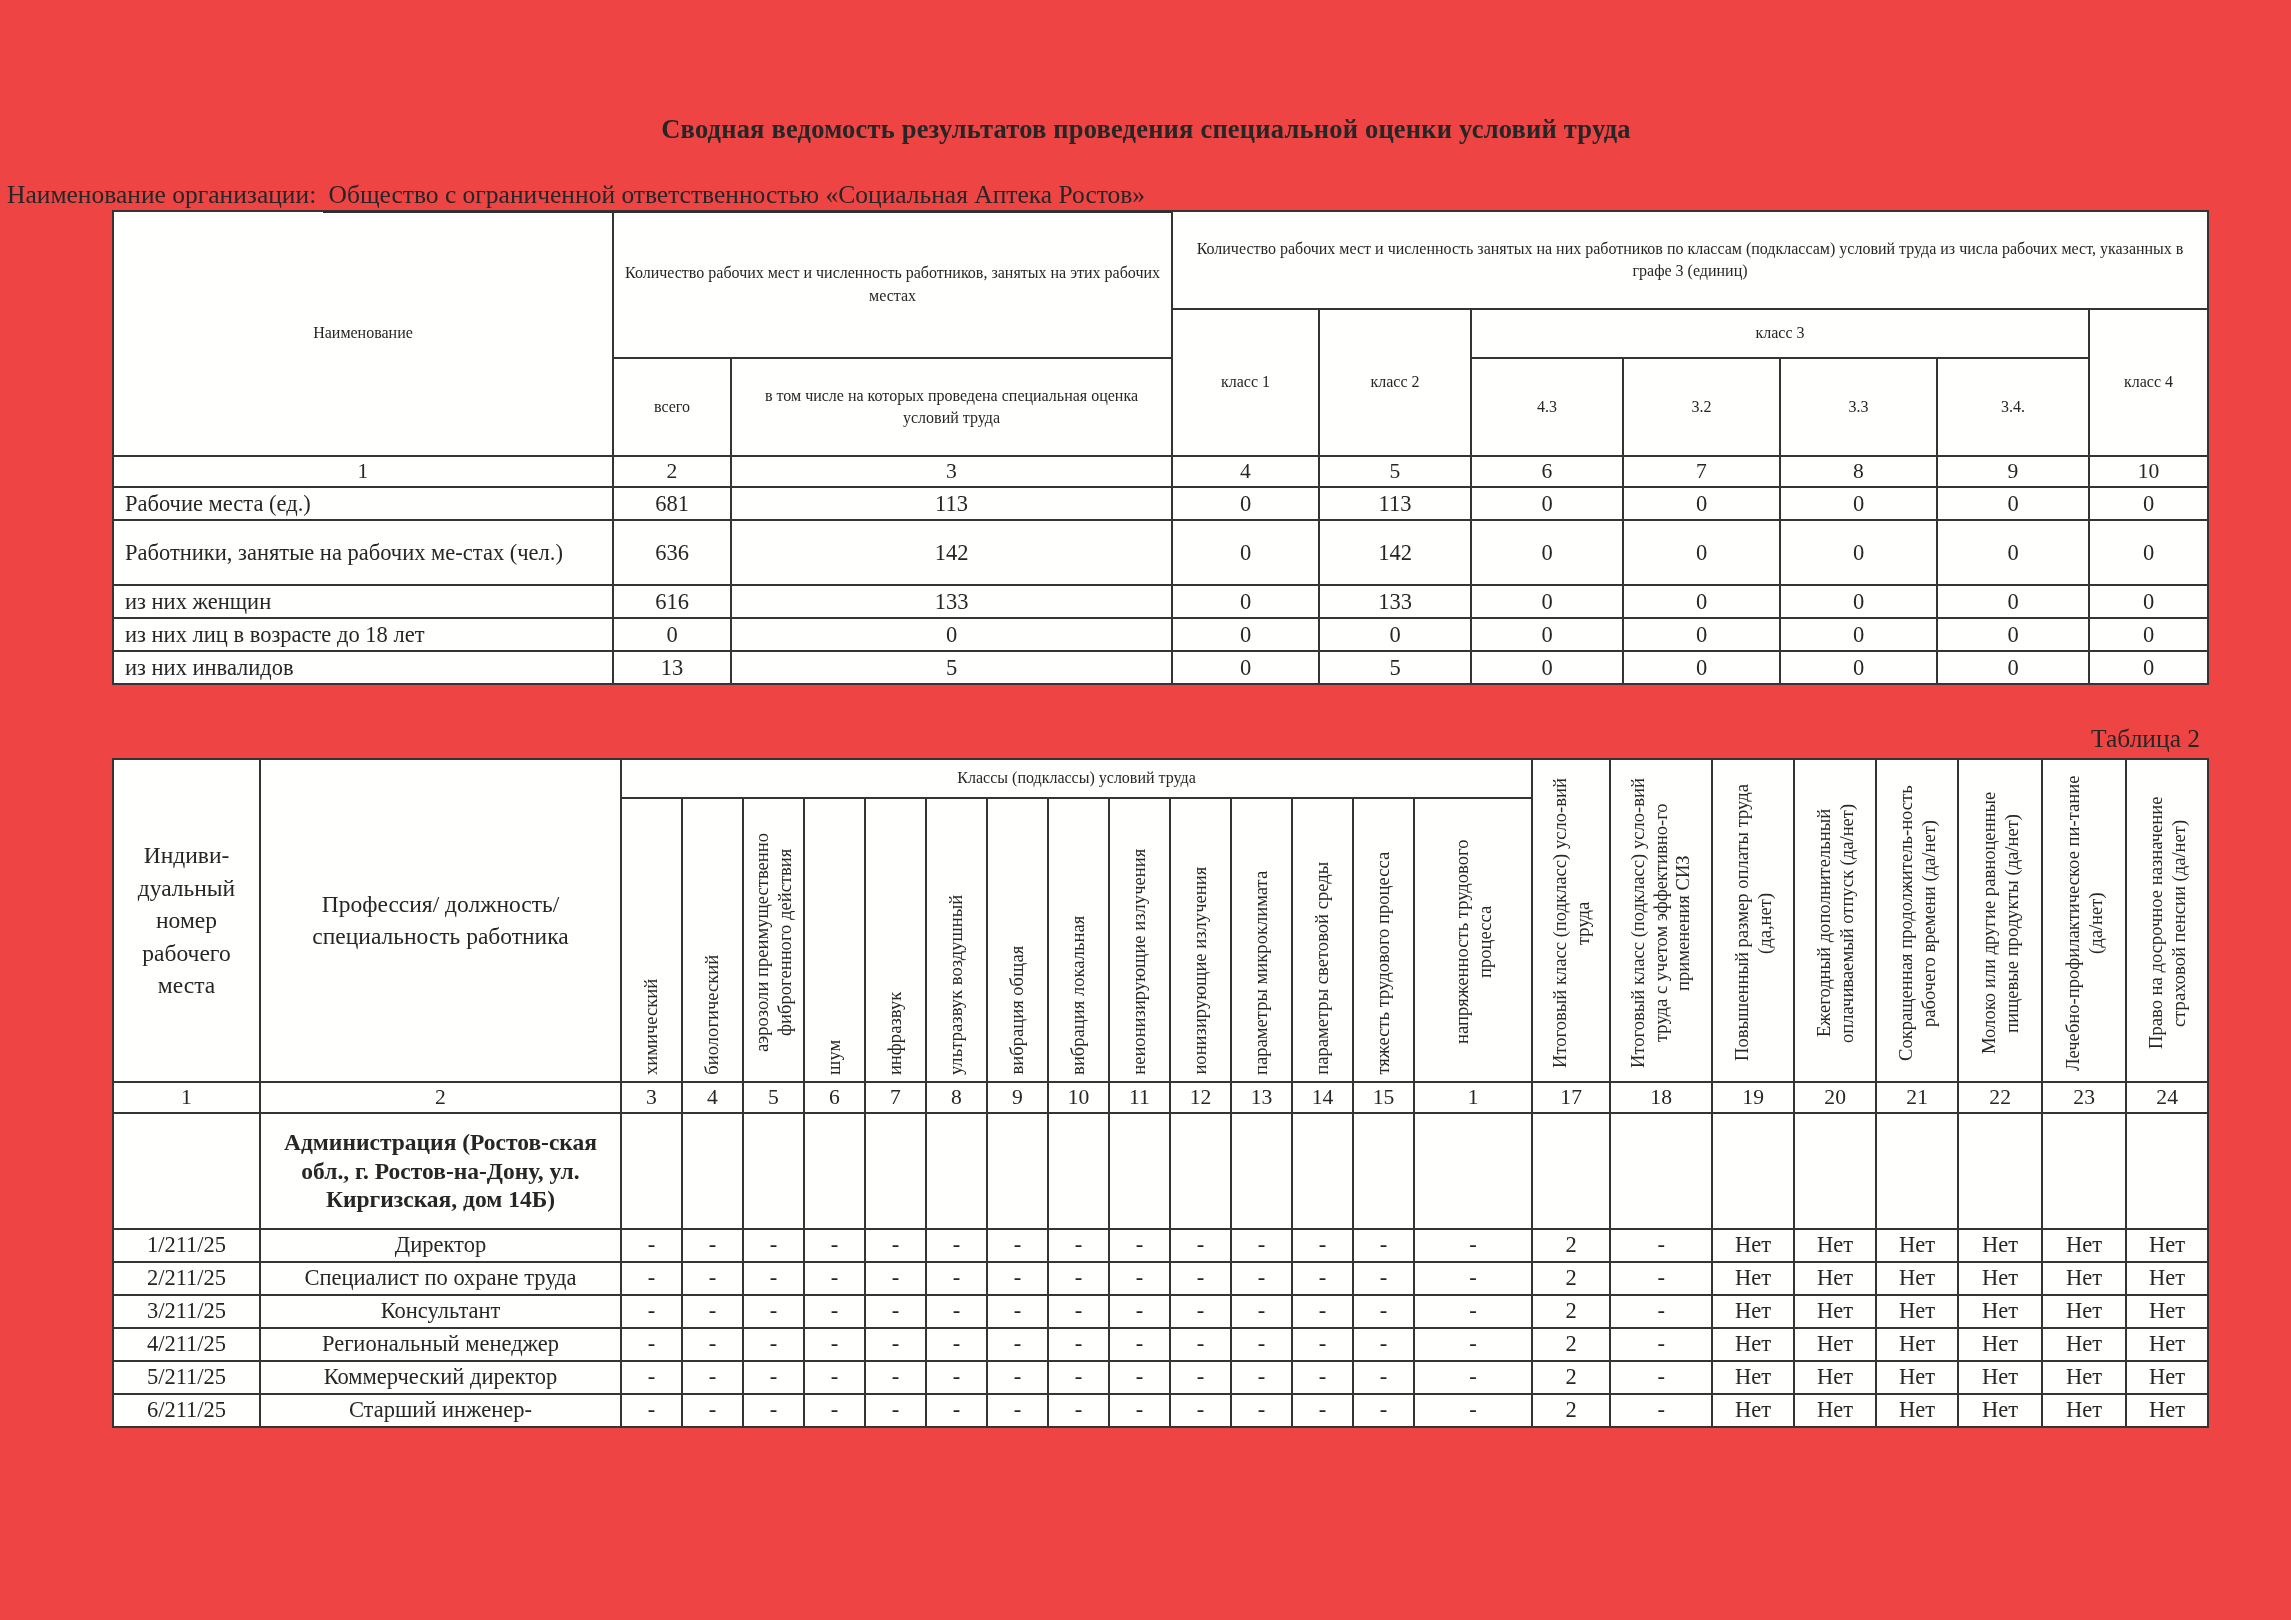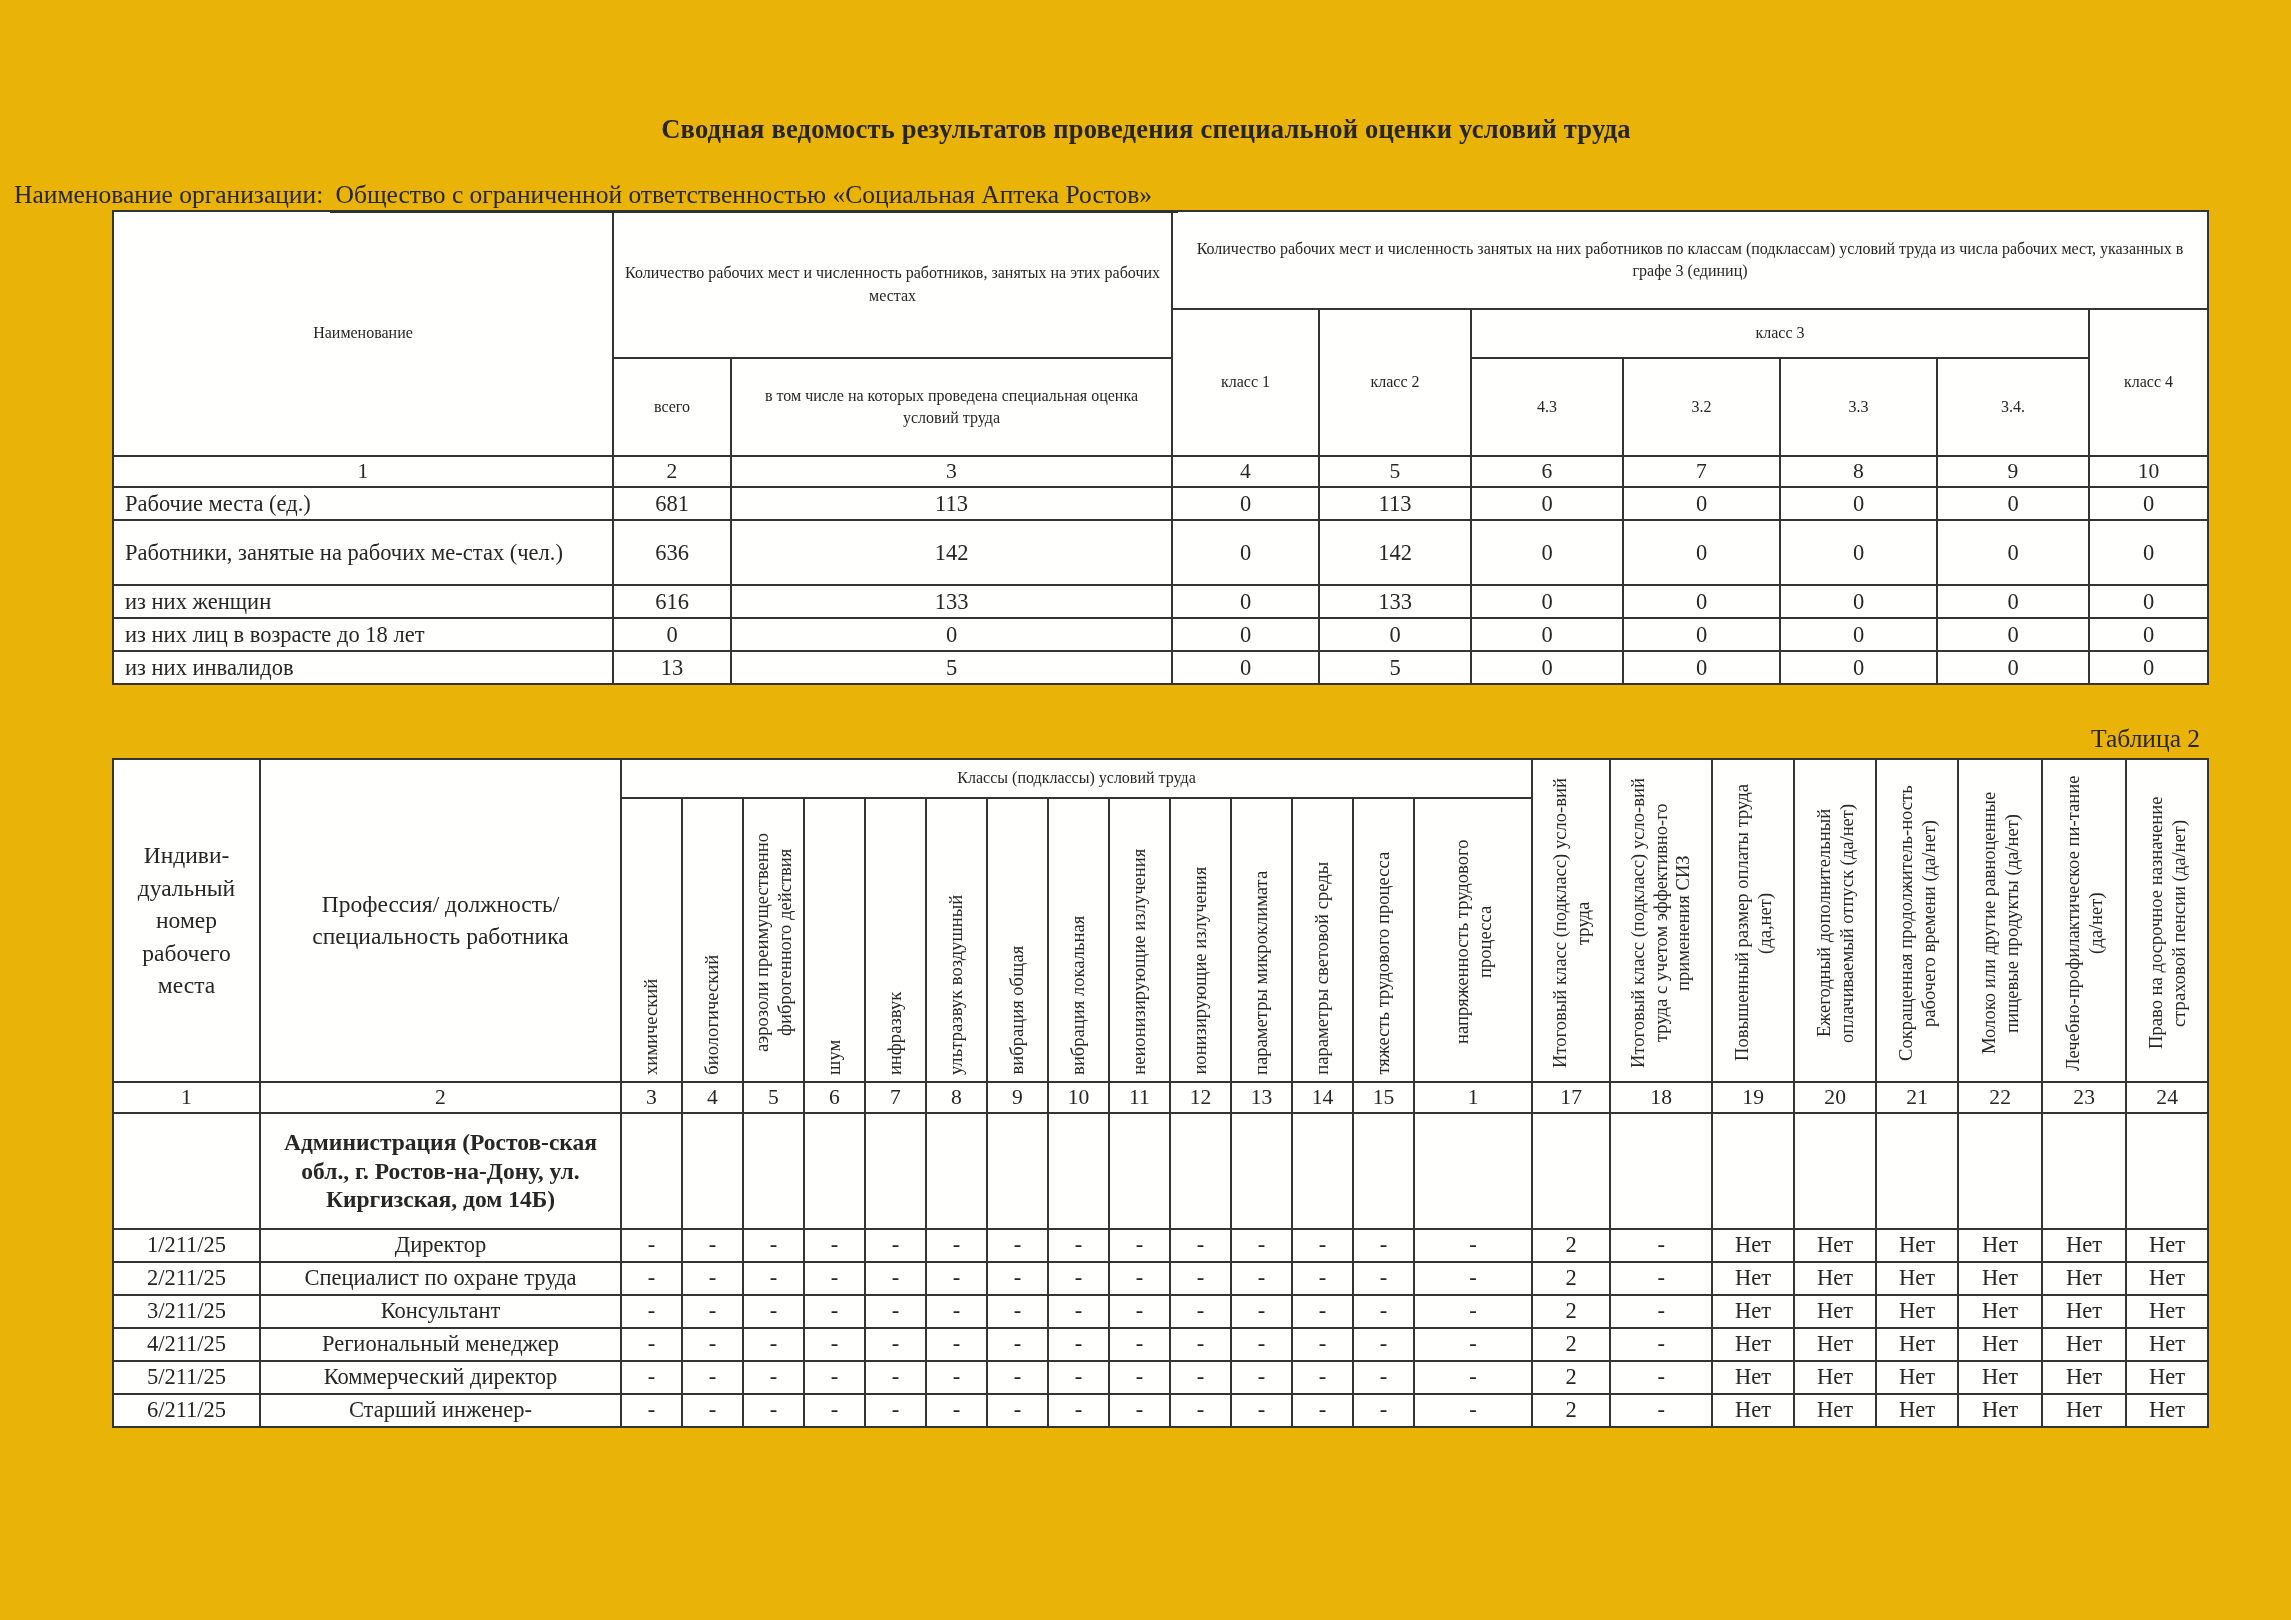--- a/index.html
+++ b/index.html
@@ -1,20 +1,20 @@
 <!DOCTYPE html>
 <html><head>
 <meta charset="utf-8">
 <style>
   html,body{margin:0;padding:0;}
   body{width:2292px;height:1620px;background:#ffffff;font-family:"Liberation Serif","DejaVu Serif",serif;color:#262626;}
-  .page{width:2292px;height:1620px;overflow:hidden;background:#eab308;}
+  .page{width:2292px;height:1620px;overflow:hidden;background:#ef4444;}
   .doc{width:2094px;margin:0 auto 0 112px;}
   .title{padding-top:114px;text-align:center;font-size:26.5px;font-weight:bold;letter-spacing:0.2px;}
-  .orgline{margin-top:35px;font-size:25.5px;padding-left:14px;}
+  .orgline{margin-top:35px;font-size:25.5px;padding-left:7px;}
   .orgline .org-name{text-decoration:none;border-bottom:2px solid #2f2f2f;padding:0 25.5px 2px 5.9px;}
   .caption{text-align:right;font-size:25.5px;margin-top:17.6px;margin-bottom:3.9px;padding-right:5.9px;}
   .caption2{margin-top:39px;}
   table{border-collapse:collapse;table-layout:fixed;width:2094px;background:#fffffe;}
   table,td,th{border:2px solid #343434;}
   table{border-width:2.9px;}
   th,td{padding:1px 3.9px;overflow:hidden;}
   th{font-weight:normal;font-size:16px;line-height:1.38;text-align:center;vertical-align:middle;}
   td{font-size:22.5px;text-align:center;vertical-align:middle;}
   

